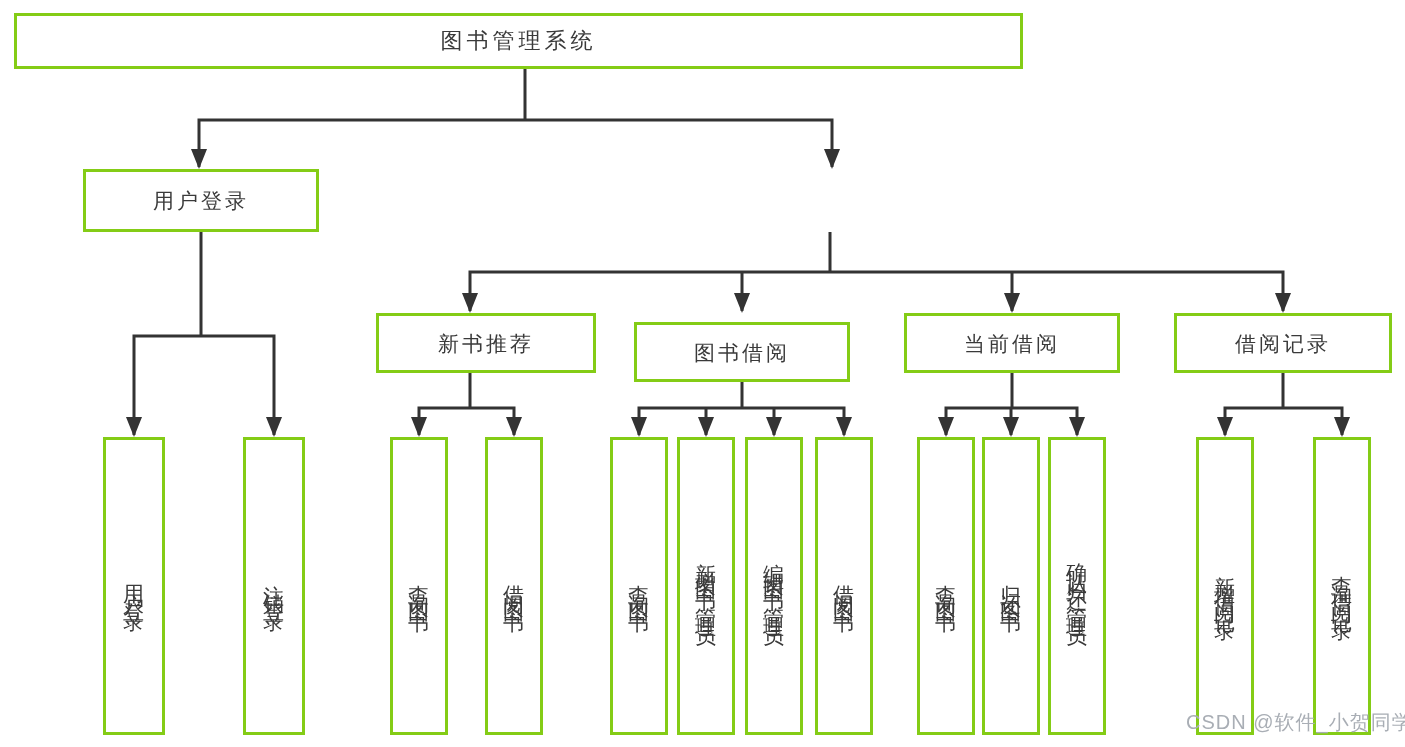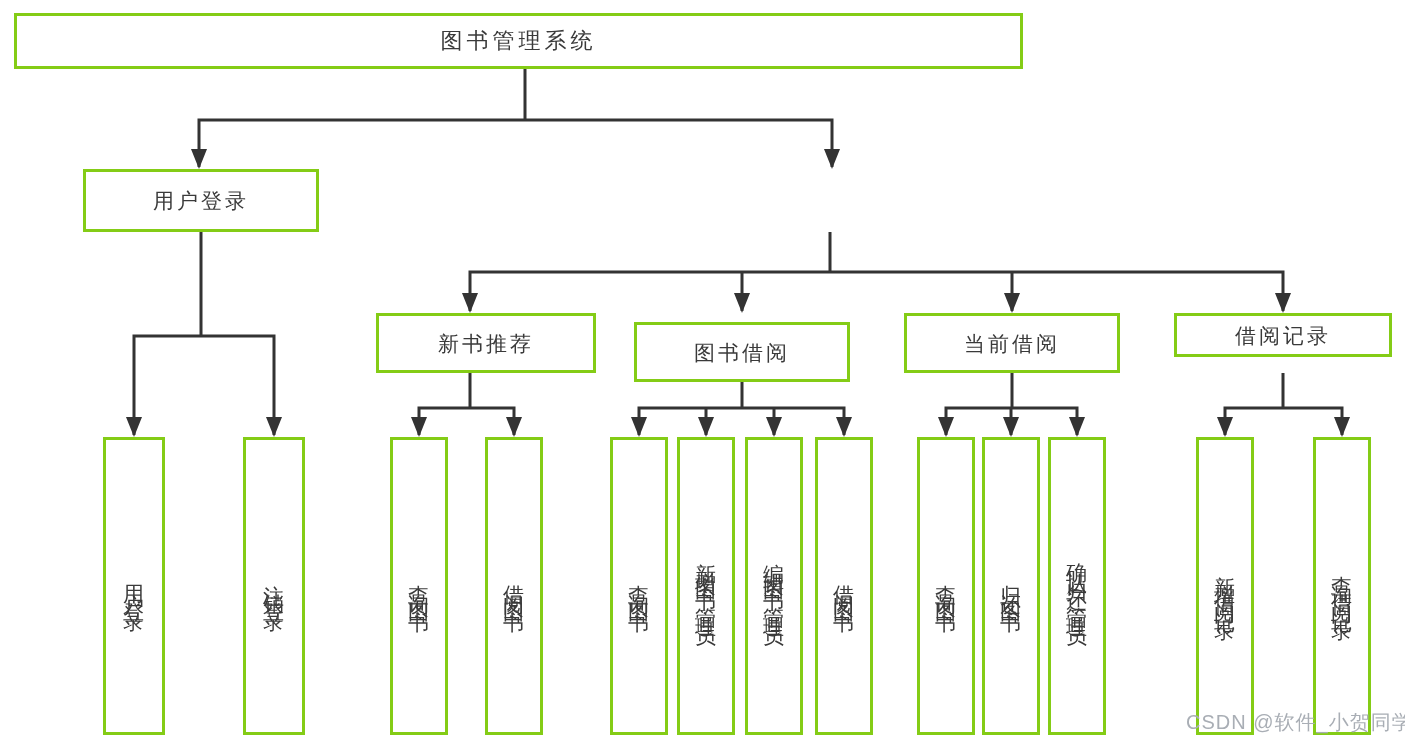--- a/index.html
+++ b/index.html
@@ -130,21 +130,21 @@
 
   <div class="box" style="left:360px; top:313px; width:220px; height:60px;margin-left:16px;">
     <span class="hlabel">新书推荐</span>
   </div>
   <div class="box" style="left:634px; top:322px; width:216px; height:60px;">
     <span class="hlabel">图书借阅</span>
   </div>
   <div class="box" style="left:904px; top:313px; width:216px; height:60px;">
     <span class="hlabel">当前借阅</span>
   </div>
-  <div class="box" style="left:1174px; top:313px; width:218px; height:44px;">
+  <div class="box" style="left:1174px; top:313px; width:218px; height:60px;">
     <span class="hlabel">借阅记录</span>
   </div>
 
   <div class="box vbox" style="left:103px; top:437px; width:62px; height:298px;">
     <span class="vlabel">用户登录</span>
   </div>
   <div class="box vbox" style="left:243px; top:437px; width:62px; height:298px;">
     <span class="vlabel">注销登录</span>
   </div>
 

